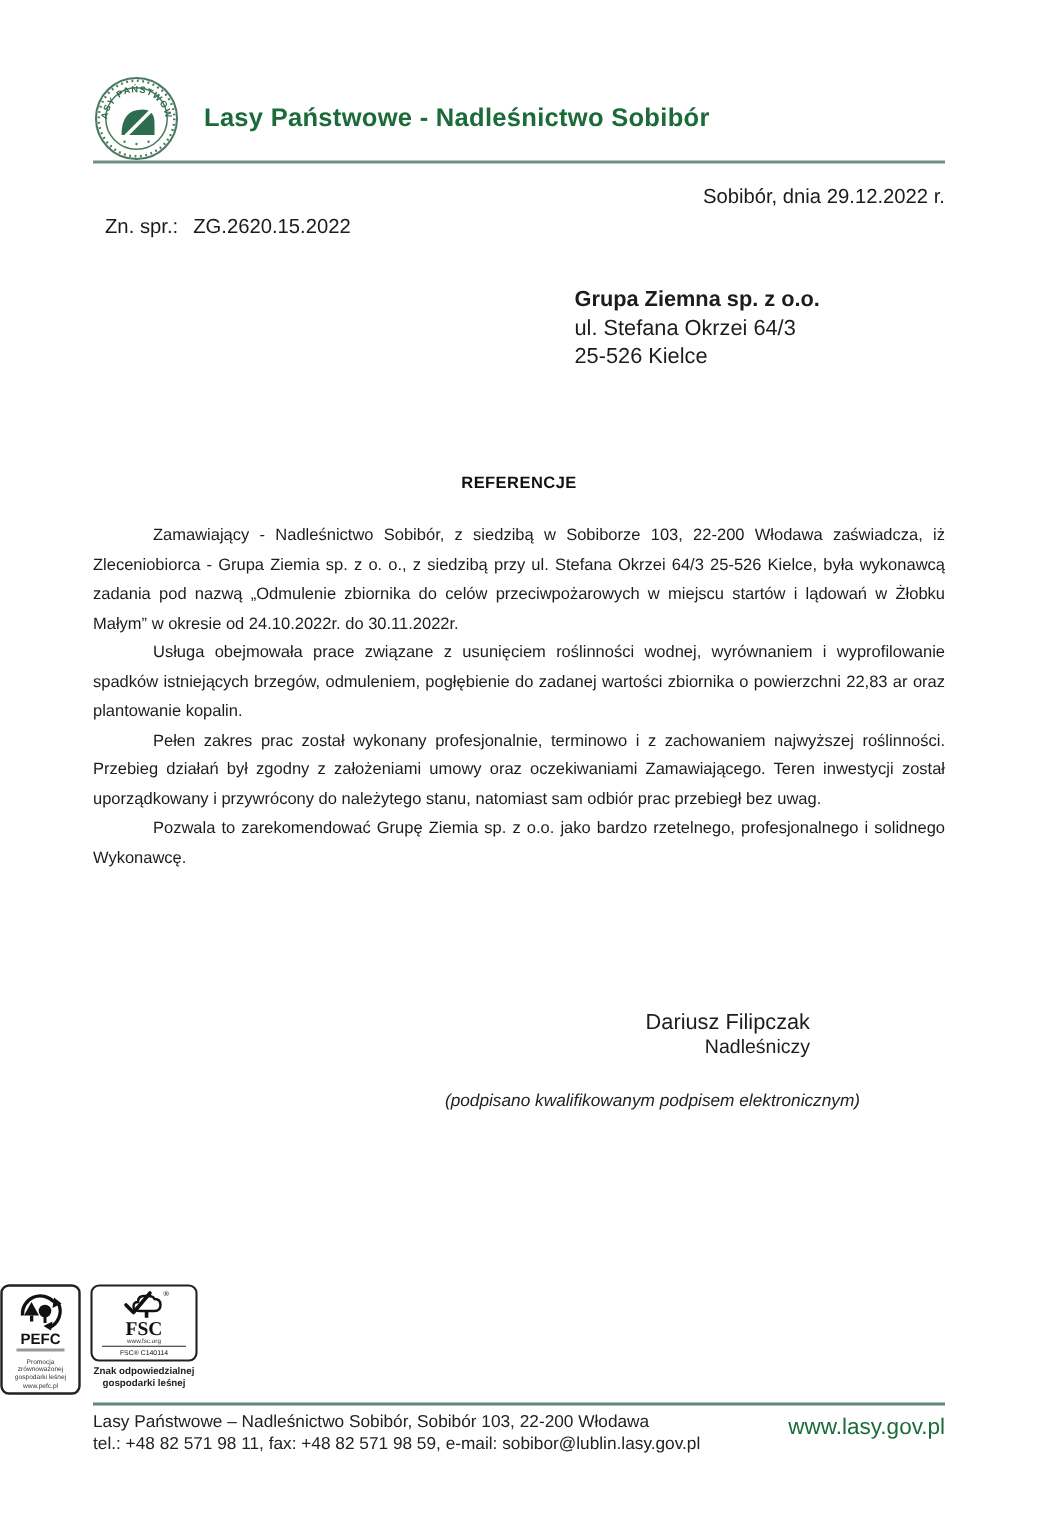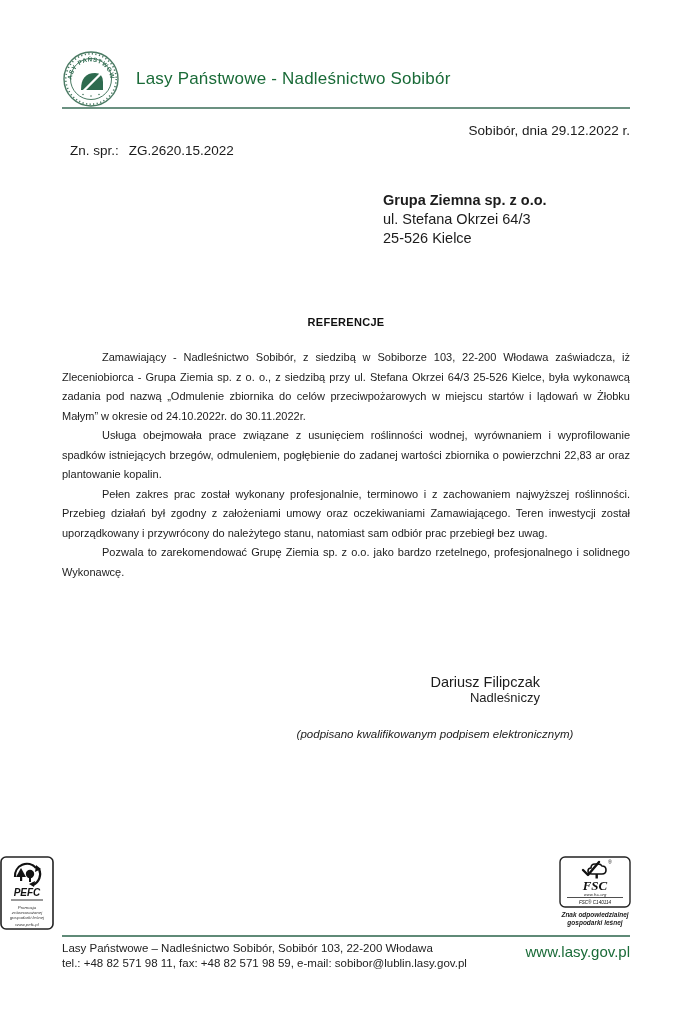--- a/index.html
+++ b/index.html
@@ -7,41 +7,41 @@
     position:relative;
     width:692px;height:1024px;
     margin:0 auto;
     background:#ffffff;
     font-family:"Liberation Sans", sans-serif;
     color:#1c1c1c;
     overflow:hidden;
   }
   
   .header{position:absolute;left:62px;top:50px;width:568px;height:58px;display:flex;align-items:center;gap:16px;}
-  .org-title{font-size:17px;font-weight:normal;color:#1a6b38;margin:0;letter-spacing:.2px;}
+  .org-title{font-size:17px;font-weight:bold;color:#1a6b38;margin:0;letter-spacing:.2px;}
   .rule{position:absolute;left:62px;width:568px;height:0;border-top:2px solid #6b9181;}
   .header-rule{top:107px;}
   
   .place-date{position:absolute;left:62px;top:123px;width:568px;text-align:right;font-size:13.5px;}
   .ref-line{position:absolute;left:70px;top:143px;font-size:13.5px;}
   .ref-line .ref-num{margin-left:10px;}
   
   .recipient{position:absolute;left:383px;top:191px;font-size:14.5px;line-height:19px;}
   .recipient .name{font-weight:bold;}
   
   .letter-title{position:absolute;left:62px;top:316px;width:568px;text-align:center;font-size:11px;font-weight:bold;margin:0;letter-spacing:.3px;color:#111;}
   .letter-body{position:absolute;left:62px;top:348px;width:568px;font-size:11px;line-height:19.5px;text-align:justify;}
   .letter-body p{margin:0;text-indent:40px;}
   
   .signature{position:absolute;left:330px;top:674px;width:210px;text-align:right;}
   .signature .sig-name{font-size:14.5px;}
   .signature .sig-role{font-size:13px;}
   .sign-note{position:absolute;left:270px;top:728px;width:330px;text-align:center;font-size:11.5px;font-style:italic;color:#222;}
   
-  .certs{position:absolute;left:0;top:856px;width:631px;display:flex;justify-content:space-between;align-items:flex-start;gap:6px;font-style:italic;}
+  .certs{position:absolute;left:0;top:856px;width:631px;display:flex;justify-content:flex-start;align-items:flex-start;gap:6px;}
   .cert-box svg{display:block;}
   .fsc-caption{margin-top:3px;text-align:center;font-size:6.5px;line-height:8px;color:#222;font-weight:bold;}
   
   .footer-rule{top:935px;border-top-color:#5f8a77;}
   .footer-left{position:absolute;left:62px;top:941px;font-size:11.5px;line-height:14.5px;color:#222;}
   .footer-url{position:absolute;left:330px;top:943px;width:300px;text-align:right;font-size:15px;font-weight:normal;color:#1a6b38;}
 </style>
 </head>
 <body>
 

